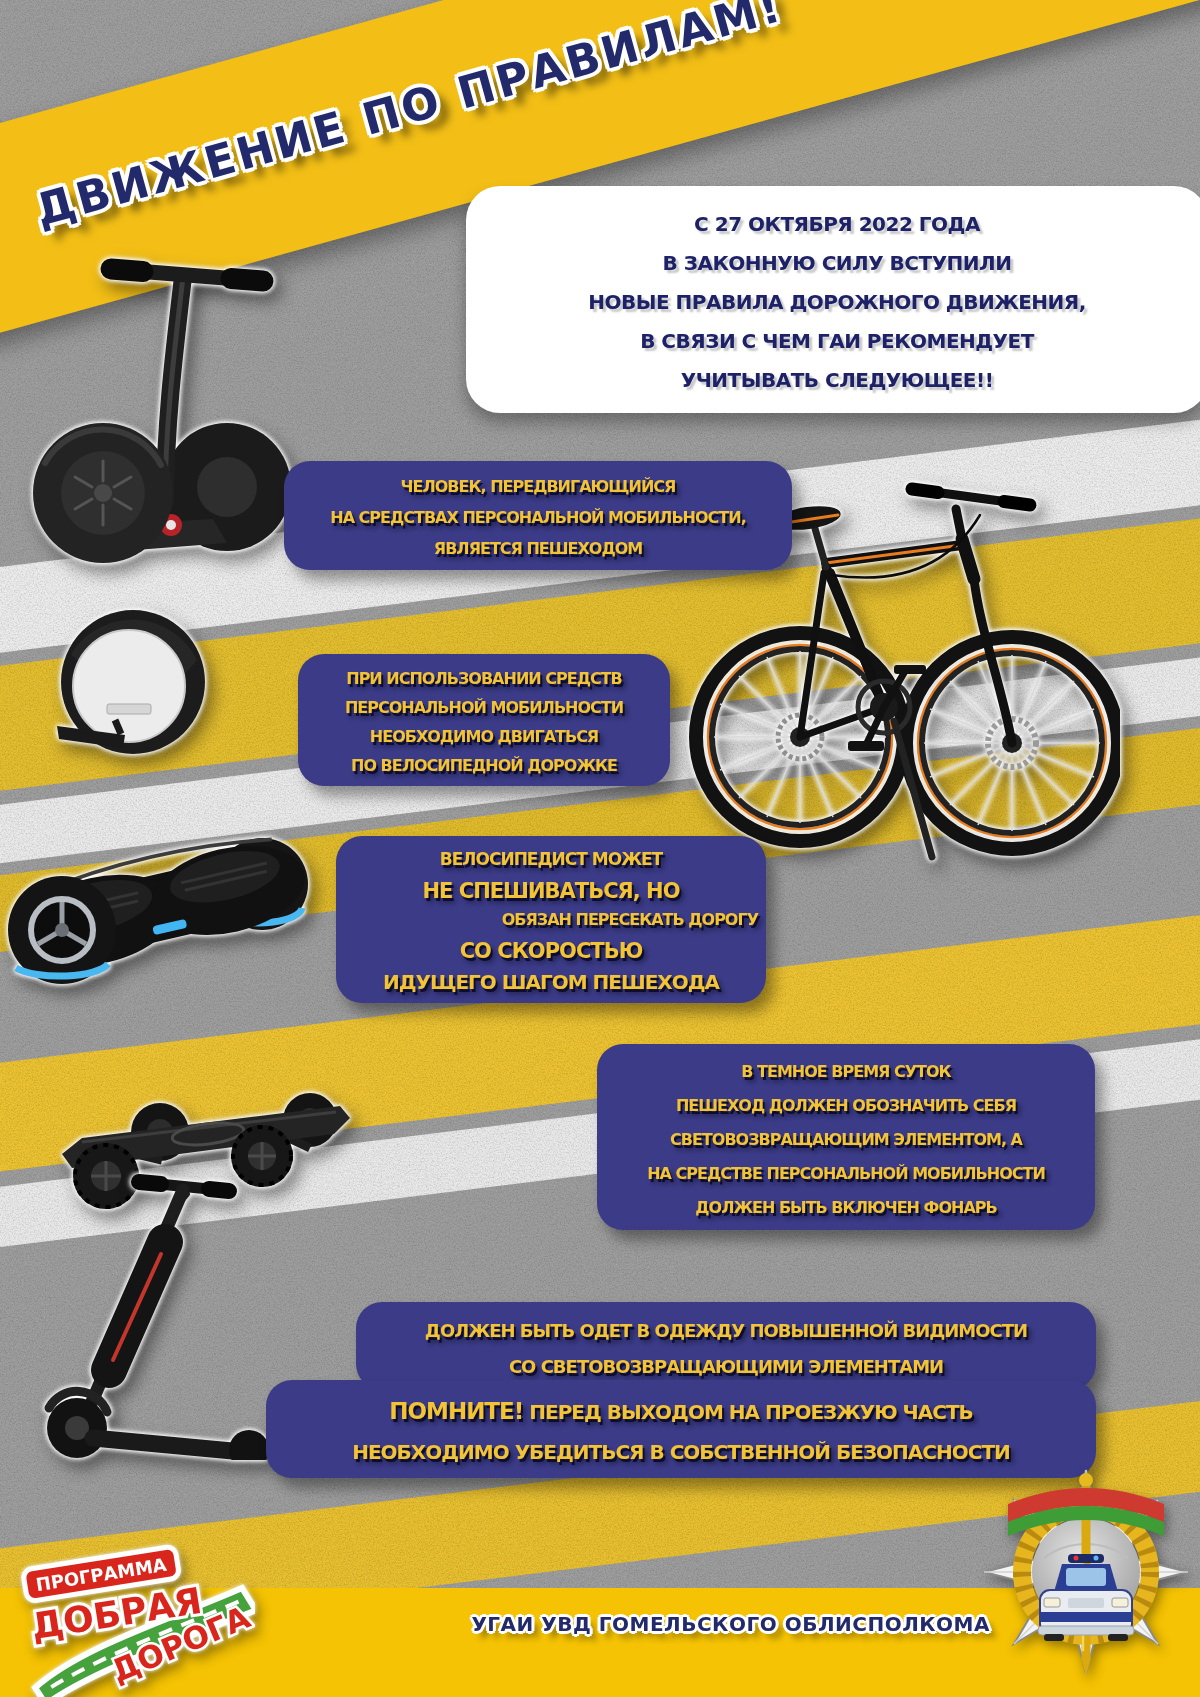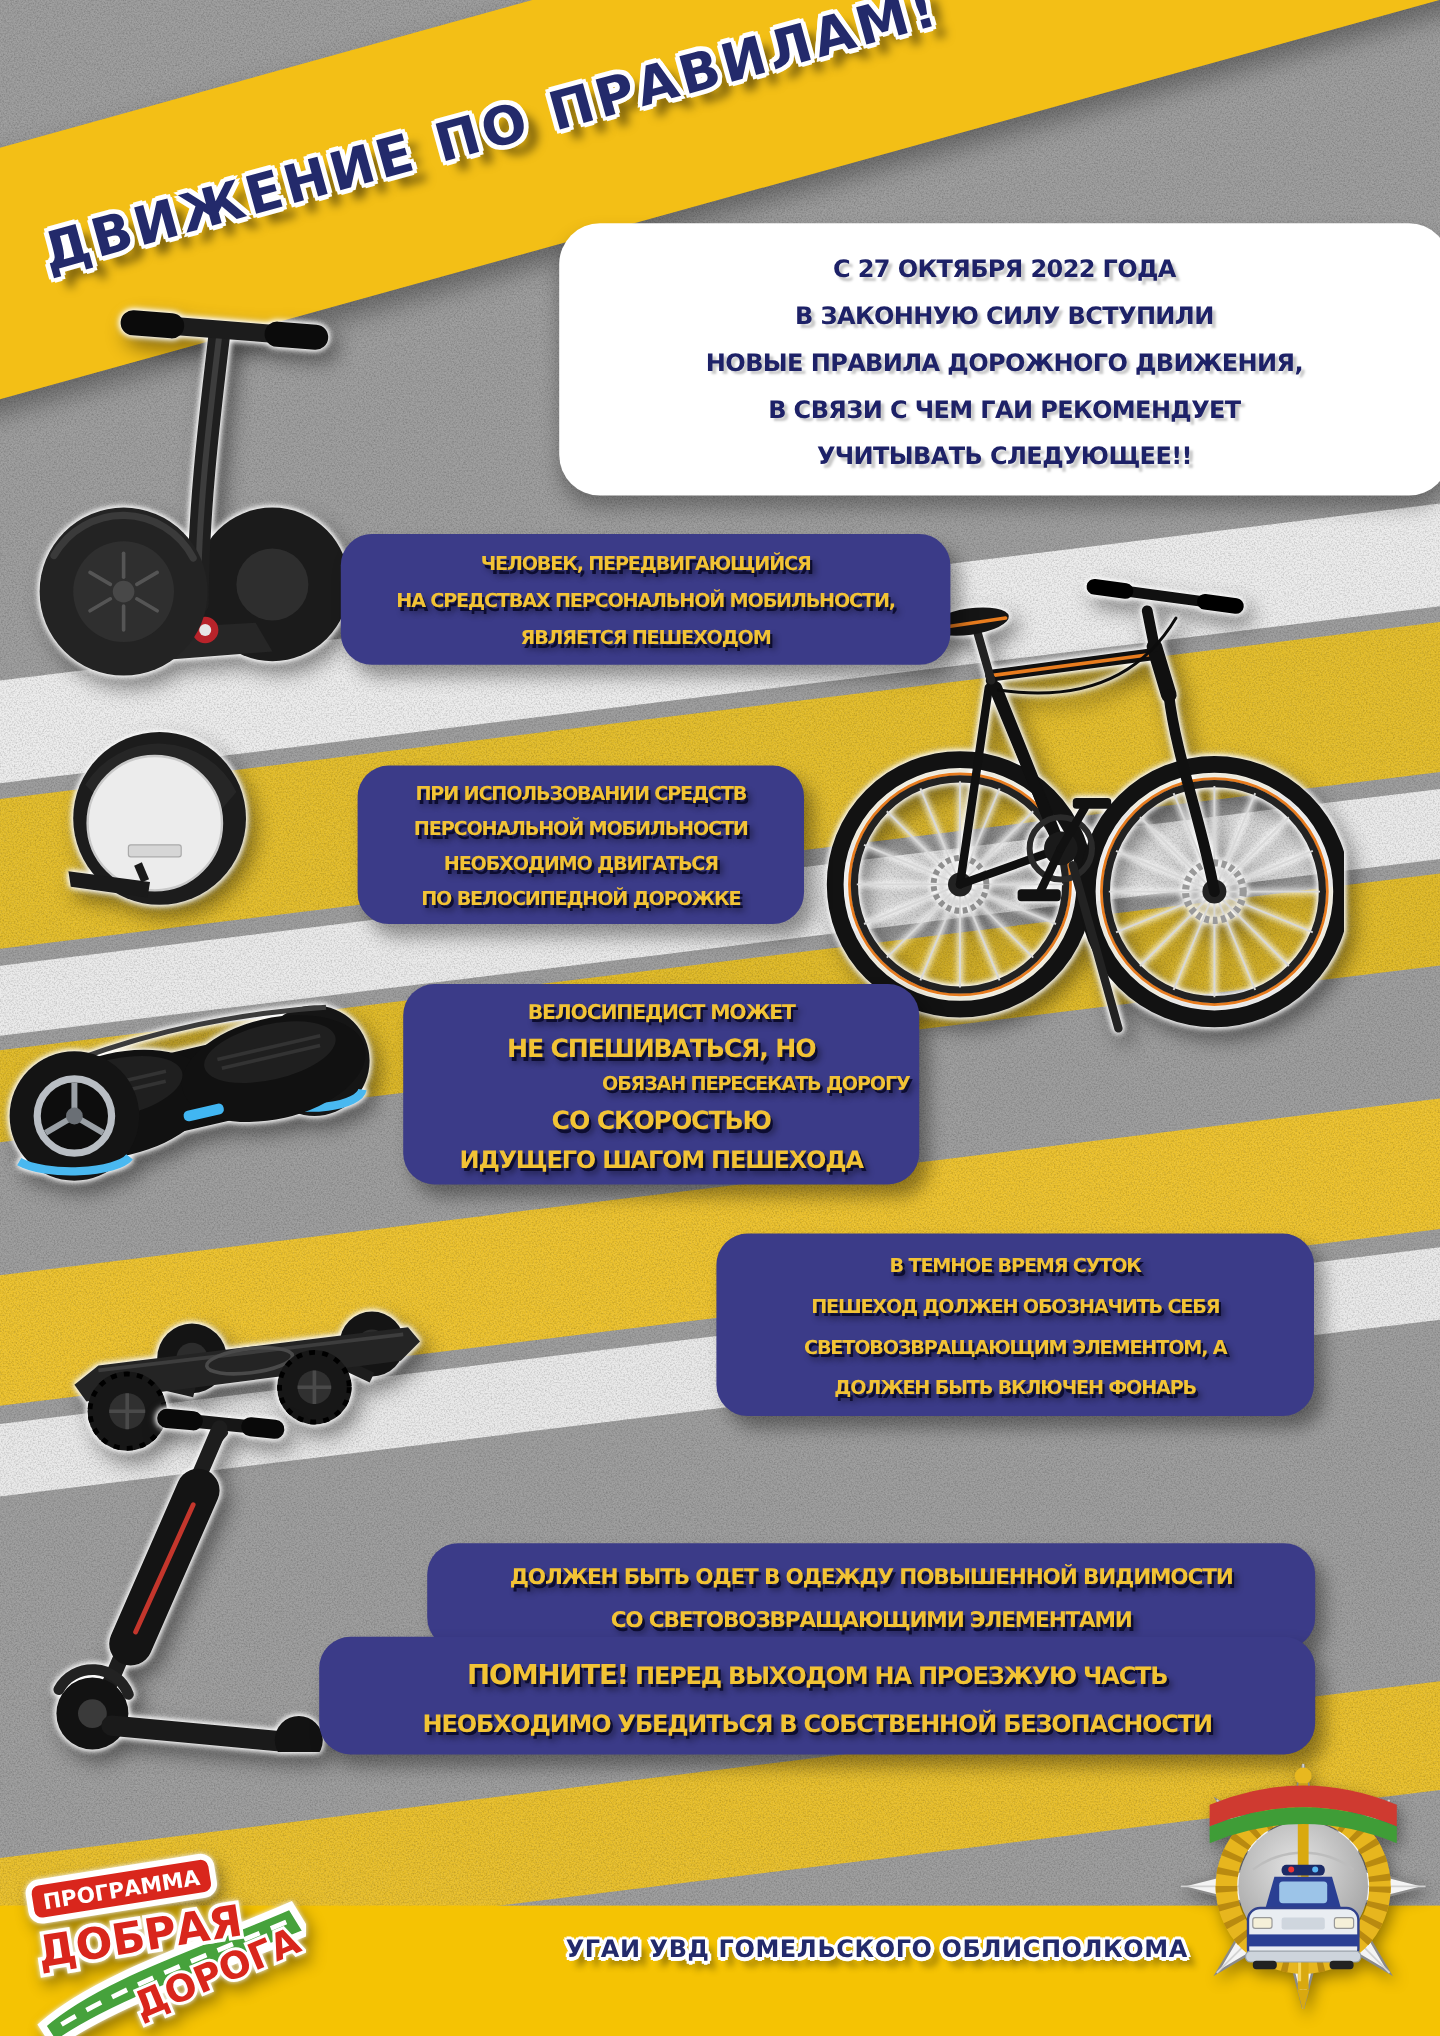--- a/index.html
+++ b/index.html
@@ -38,20 +38,21 @@
     text-shadow:3px 3px 2px rgba(0,0,0,.22);
   }
   .intro .line{white-space:nowrap;}
   
   .rule{
     background:#3b3b88;border-radius:26px;z-index:3;padding:8px 8px;
     box-shadow:8px 10px 14px rgba(0,0,0,.38);
     text-align:center;color:#f2c335;font-weight:bold;
     font-variant-caps:all-small-caps;letter-spacing:-1px;
     text-shadow:2px 3px 0 rgba(12,12,46,.95),4px 5px 5px rgba(0,0,0,.45);
+    margin-top:16px;
   }
   .rule .line{white-space:nowrap;}
   #rule1{left:284px;top:445px;width:508px;font-size:23px;line-height:31px;}
   #rule2{left:298px;top:638px;width:372px;font-size:23px;line-height:29px;}
   #rule3{left:336px;top:820px;width:430px;}
   #rule3 .l1{font-size:24px;line-height:27px;}
   #rule3 .l2{font-size:30px;line-height:33px;}
   #rule3 .l3{font-size:23px;line-height:27px;text-align:right;}
   #rule3 .l4{font-size:30px;line-height:33px;}
   #rule3 .l5{font-size:28px;line-height:31px;}
@@ -317,20 +318,21 @@
     <div class="line l2">НЕ СПЕШИВАТЬСЯ, НО</div>
     <div class="line l3">обязан пересекать дорогу</div>
     <div class="line l4">СО СКОРОСТЬЮ</div>
     <div class="line l5">ИДУЩЕГО ШАГОМ ПЕШЕХОДА</div>
   </div>
 
   <div id="rule4" class="abs rule">
     <div class="line">в темное время суток</div>
     <div class="line">пешеход должен обозначить себя</div>
     <div class="line">световозвращающим элементом, а</div>
+    <div class="line">на средстве персональной мобильности</div>
     <div class="line">должен быть включен фонарь</div>
   </div>
 
   <div id="rule5" class="abs rule">
     <div class="line">должен быть одет в одежду повышенной видимости</div>
     <div class="line">со световозвращающими элементами</div>
   </div>
 
   <div id="rule6" class="abs rule">
     <div class="line">

